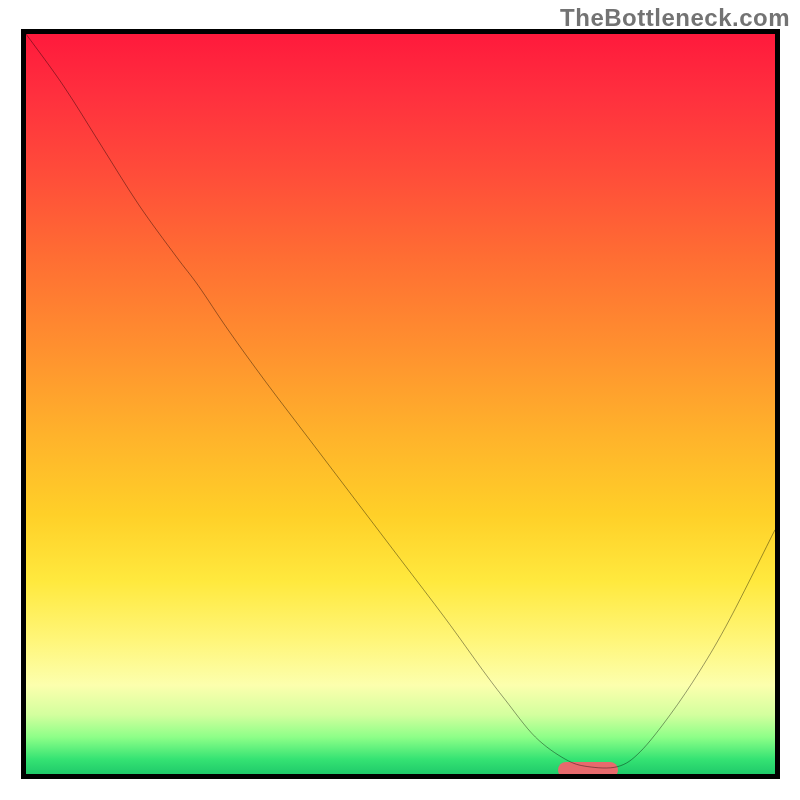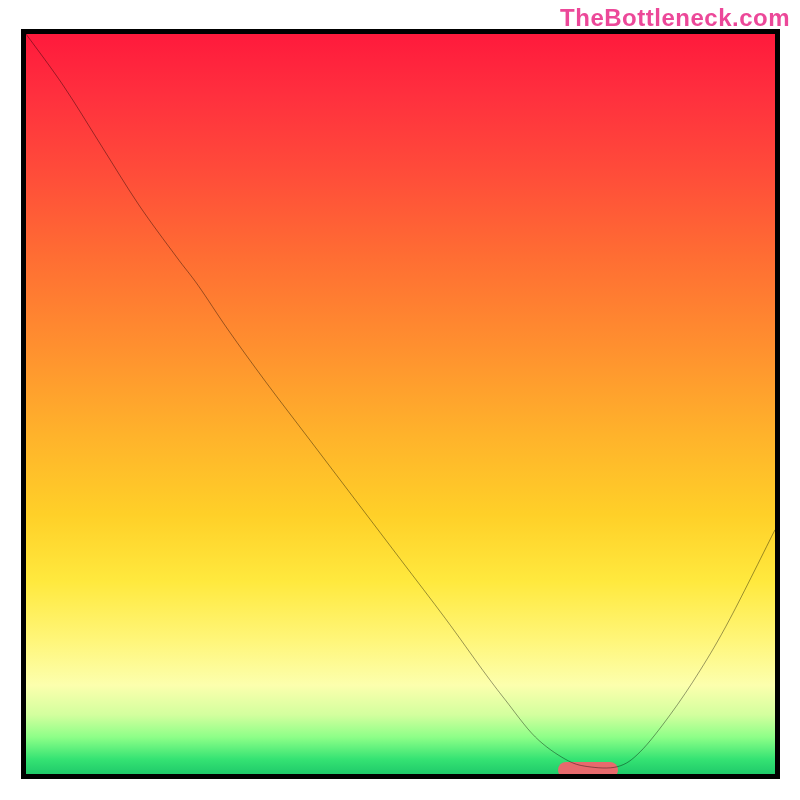--- a/index.html
+++ b/index.html
@@ -15,21 +15,21 @@
     position: relative;
     width: 800px;
     height: 800px;
   }
   .watermark {
     position: absolute;
     top: 4px;
     right: 10px;
     font-size: 24px;
     font-weight: 600;
-    color: #ec4899;
+    color: #737373;
     letter-spacing: 0.5px;
     z-index: 30;
   }
   .plot-frame {
     position: absolute;
     left: 21px;
     top: 29px;
     width: 759px;
     height: 750px;
     border: 5px solid #000;

